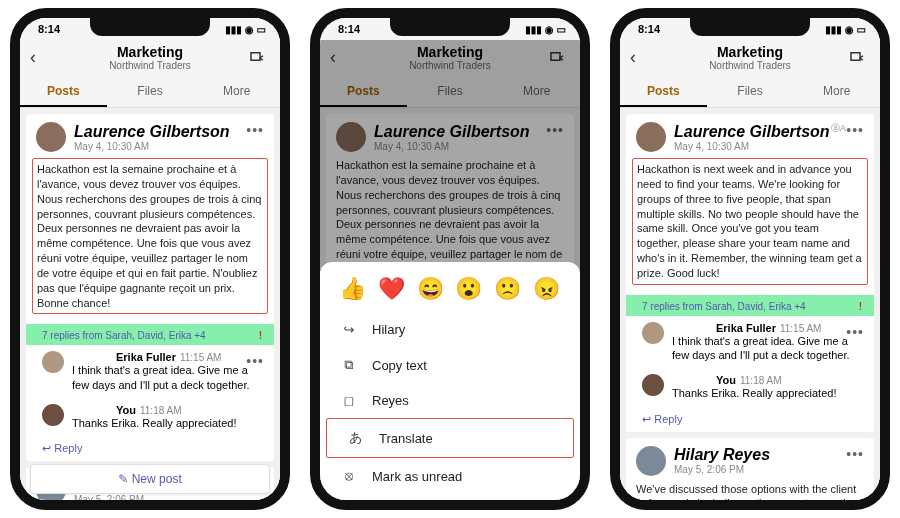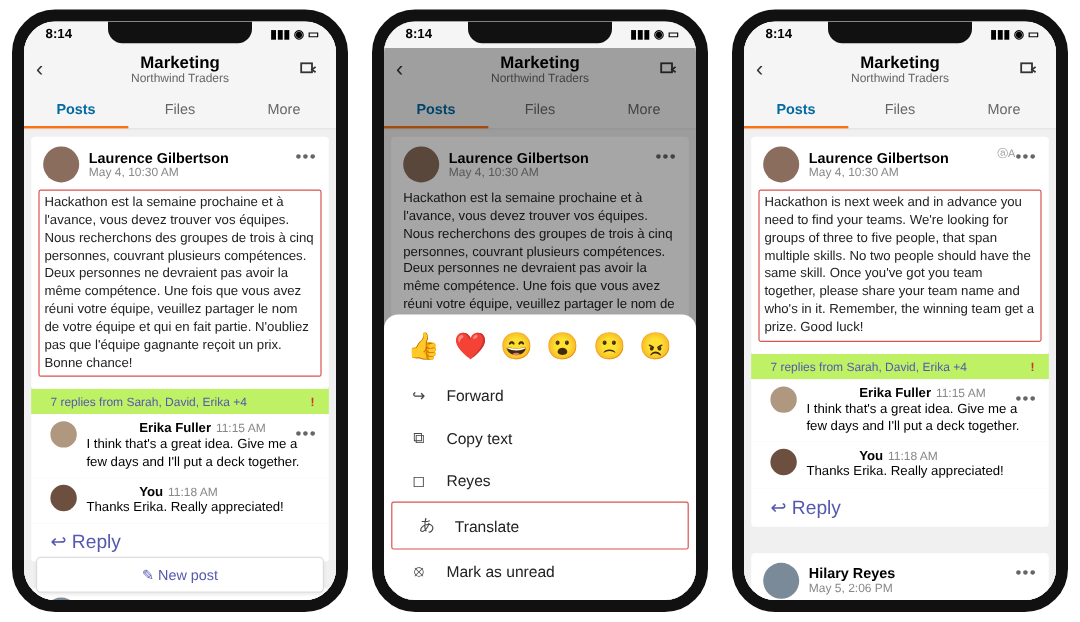--- a/index.html
+++ b/index.html
@@ -69,23 +69,23 @@
     border-bottom: 1px solid #ddd;
   }
   .tab {
     flex: 1;
     text-align: center;
     font-size: 12px;
     padding: 7px 0;
     color: #666;
   }
   .tab.active {
-    color: #0369a1;
+    color: #a16207;
     font-weight: 600;
-    border-bottom: 2px solid #f97316;
+    border-bottom: 2px solid #000000;
   }
   .content {
     flex: 1;
     overflow: hidden;
     background: #f0f0f0;
   }
   .post {
     background: #fff;
     margin: 6px 6px 0;
     border-radius: 3px;
@@ -101,60 +101,60 @@
   .avatar {
     width: 30px; height: 30px;
     border-radius: 50%;
     background: #8a6d5c;
     flex-shrink: 0;
   }
   .avatar.s { width:22px; height:22px; }
   .av2 { background: #b09780; }
   .av3 { background: #6d4f3f; }
   .av4 { background: #7a8a99; }
-  .post-meta .author { font-size: 12px; font-weight: 600; }
+  .post-meta .author { font-size: 16px; font-weight: 600; font-style: italic; }
   .post-meta .time { font-size: 10px; color: #888; }
   .more-dots { position:absolute; top:8px; right:10px; color:#666; font-size:14px; letter-spacing:1px;}
   .post-body {
     font-size: 11px;
     line-height: 1.35;
     color: #222;
   }
   .highlight {
     border: 1px solid #d9534f;
     padding: 3px 4px;
     margin: 2px -4px;
     border-radius: 2px;
   }
   .replies-line {
     font-size: 10px;
     color: #5558af;
     padding: 6px 12px 4px 16px;
-    background:#bef264;
+    background:#86efac;
     margin: 0 6px;
     display:flex;
     justify-content:space-between;
     align-items:center;
   }
   .replies-line .excl { color:#c33; font-weight:700; }
   .reply {
     background: #fff;
     margin: 0 6px;
     padding: 6px 10px 6px 16px;
     display: flex;
     gap: 8px;
     position: relative;
   }
   .reply .rmeta { font-size: 10px; }
   .reply .rauthor { font-weight: 600; font-size:11px;padding-left:44px; }
   .reply .rtime { color: #888; margin-left:4px;}
   .reply .rbody { font-size: 11px; line-height:1.3; }
   .reply-action {
-    background:#fff; margin:0 6px 22px; padding:6px 16px;
-    font-size:16px; color:#5558af;
+    background:#fff; margin:0 6px 6px; padding:6px 16px;
+    font-size:11px; color:#5558af;
     border-bottom-left-radius:3px; border-bottom-right-radius:3px;
   }
   .newpost {
     position: absolute;
     bottom: 6px; left: 10px; right: 10px;
     background: #fff;
     border: 1px solid #ddd;
     border-radius: 4px;
     text-align: center;
     font-size: 12px;
@@ -341,21 +341,21 @@
       <div class="reactions">
         <span>👍</span>
         <span>❤️</span>
         <span>😄</span>
         <span>😮</span>
         <span>🙁</span>
         <span>😠</span>
       </div>
       <div class="menu-item">
         <span class="mi-icon">↪</span>
-        <span>Forward</span>
+        <span>Hilary</span>
       </div>
       <div class="menu-item">
         <span class="mi-icon">⧉</span>
         <span>Copy text</span>
       </div>
       <div class="menu-item">
         <span class="mi-icon">◻</span>
         <span>Reyes</span>
       </div>
       <div class="menu-item hl">

